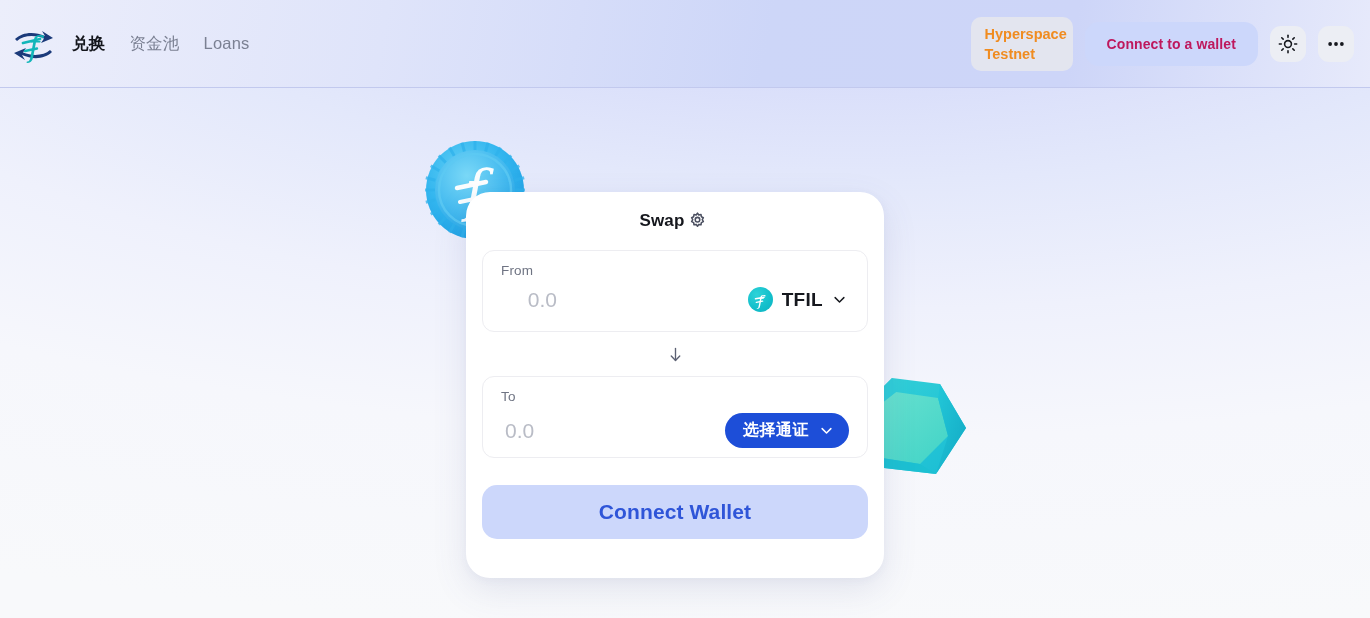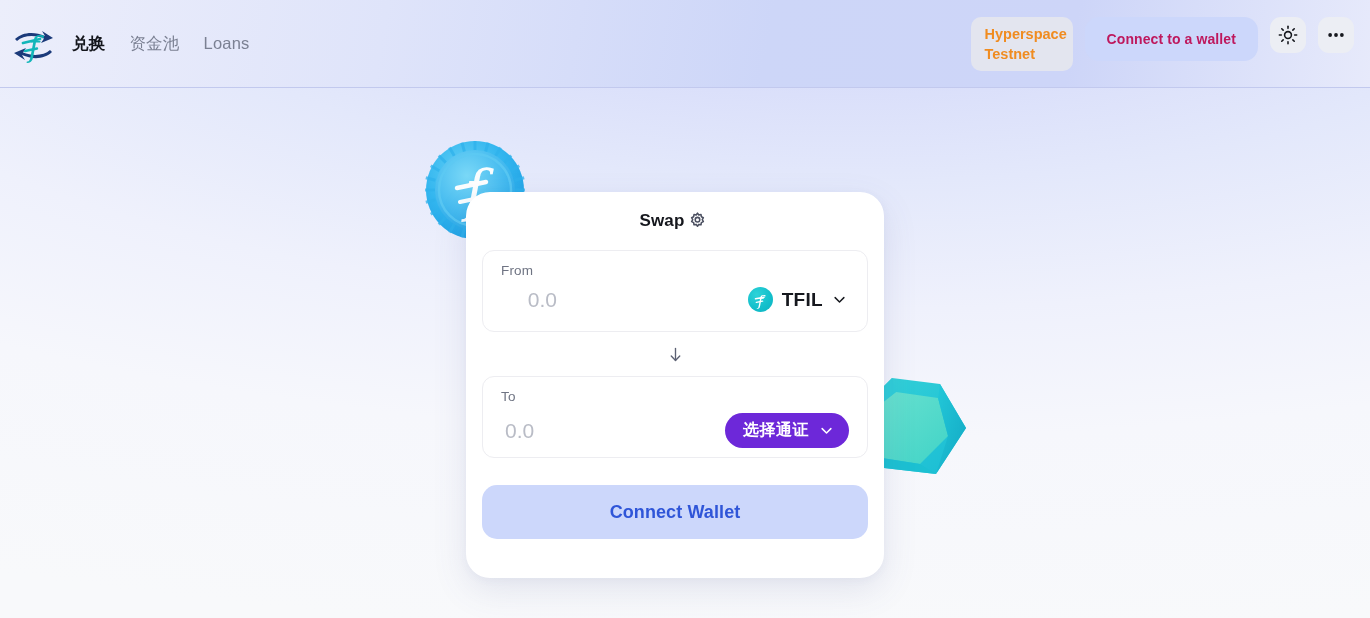--- a/index.html
+++ b/index.html
@@ -64,21 +64,21 @@
     white-space: nowrap;
   }
   .nav-item.active {
     color: #14161c;
     font-weight: 700;
   }
 
   .header-right {
     margin-left: auto;
     display: flex;
-    align-items: flex-start;
+    align-items: center;
     gap: 12px;
     padding-right: 16px;
   }
 
   .network-chip {
     background: #e3e5ef;
     border-radius: 10px;
     padding: 7px 14px;
     width: 102px;
     color: #f08c20;
@@ -227,21 +227,21 @@
   }
 
   .token-symbol {
     font-size: 19px;
     font-weight: 600;
     color: #16181e;
     letter-spacing: 0.3px;
   }
 
   .select-token-btn {
-    background: #6d28d9;
+    background: #1d4ed8;
     border-radius: 999px;
     height: 35px;
     padding: 0 15px 0 18px;
     display: flex;
     align-items: center;
     gap: 10px;
     cursor: pointer;
     border: none;
   }
   .select-token-btn .label {
@@ -269,21 +269,21 @@
 
   .connect-wallet-btn {
     margin-top: 27px;
     width: 386px;
     height: 54px;
     background: #ccd7fb;
     border: none;
     border-radius: 15px;
     color: #2f55d8;
     font-family: "Liberation Sans", "DejaVu Sans", sans-serif;
-    font-size: 18px;
+    font-size: 21px;
     font-weight: 600;
     letter-spacing: 0.1px;
     cursor: pointer;
     display: flex;
     align-items: center;
     justify-content: center;
   }
 </style>
 </head>
 <body>

